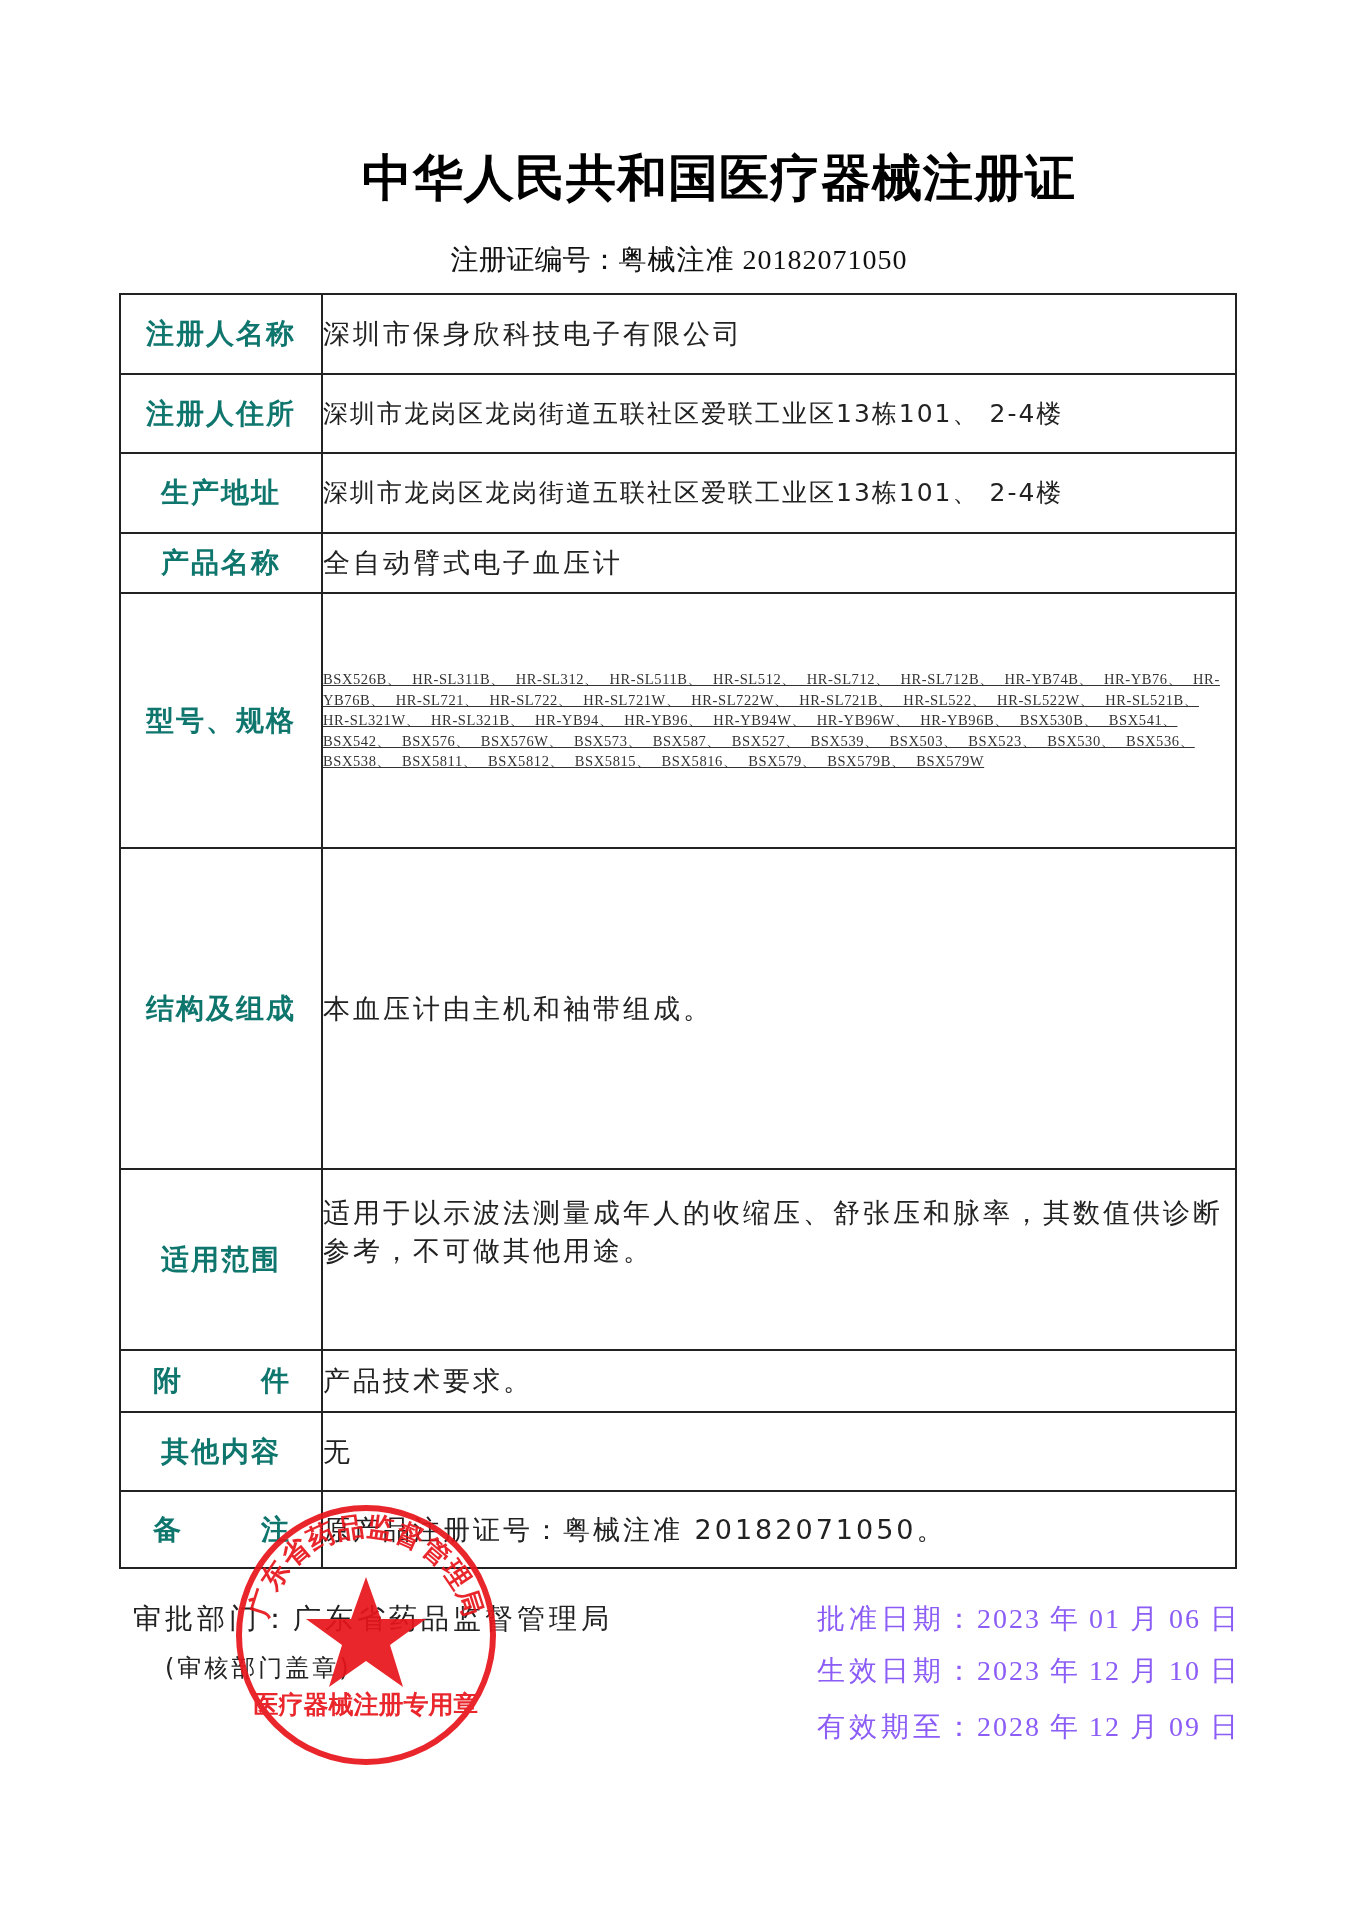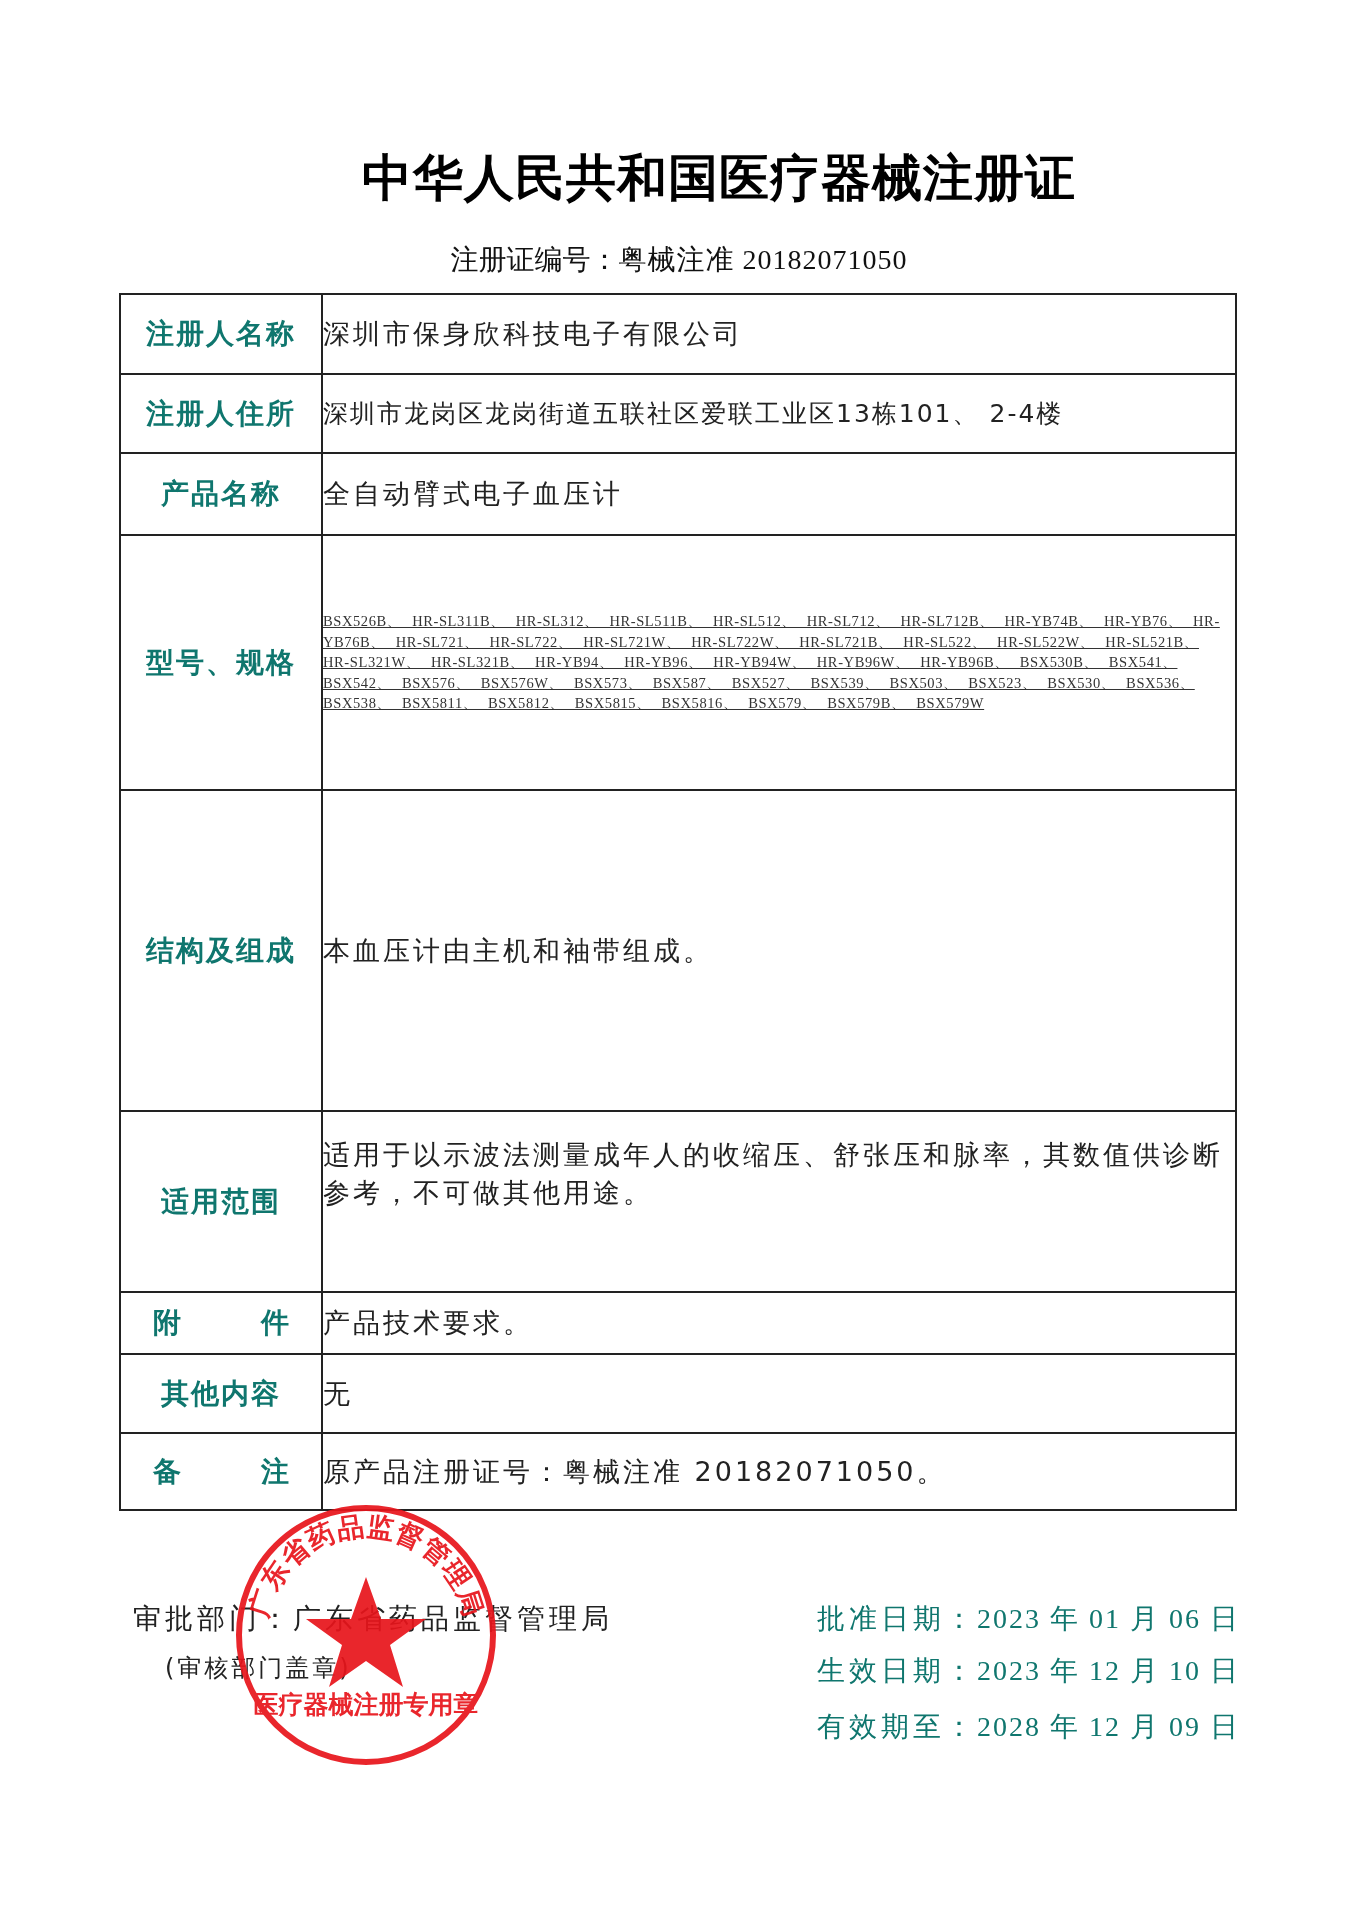--- a/index.html
+++ b/index.html
@@ -114,21 +114,21 @@
       font-size: 24px;
       letter-spacing: 3px;
       color: #222;
       font-family: "DejaVu Sans", "Liberation Sans", sans-serif;
     }
     .date-row {
       position: absolute;
       right: 118px;
       font-size: 28px;
       letter-spacing: 4px;
-      color: #0f766e;
+      color: #8b5cf6;
       font-family: "DejaVu Sans", "Liberation Sans", sans-serif;
       white-space: nowrap;
     }
     .date-row .d {
       font-family: "Liberation Serif", "DejaVu Serif", serif;
       letter-spacing: 2px;
     }
     .stamp {
       position: absolute;
       left: 234px;
@@ -150,21 +150,25 @@
 <table class="cert">
   <tbody>
       <tr style="height:80px">
     <td class="label">注册人名称</td>
     <td class="value">深圳市保身欣科技电子有限公司</td>
   </tr>
   <tr style="height:79px">
     <td class="label">注册人住所</td>
     <td class="value addr">深圳市龙岗区龙岗街道五联社区爱联工业区13栋101、 2-4楼</td>
   </tr>
-  <tr style="height:82px">
+  <tr style="height:80px">
+    <td class="label">生产地址</td>
+    <td class="value addr">深圳市龙岗区龙岗街道五联社区爱联工业区13栋101、 2-4楼</td>
+  </tr>
+  <tr style="height:60px">
     <td class="label">产品名称</td>
     <td class="value">全自动臂式电子血压计</td>
   </tr>
   <tr style="height:255px">
     <td class="label">型号、规格</td>
     <td class="value models">BSX526B、 HR-SL311B、 HR-SL312、 HR-SL511B、 HR-SL512、 HR-SL712、 HR-SL712B、 HR-YB74B、 HR-YB76、 HR-YB76B、 HR-SL721、 HR-SL722、 HR-SL721W、 HR-SL722W、 HR-SL721B、 HR-SL522、 HR-SL522W、 HR-SL521B、 HR-SL321W、 HR-SL321B、 HR-YB94、 HR-YB96、 HR-YB94W、 HR-YB96W、 HR-YB96B、 BSX530B、 BSX541、 BSX542、 BSX576、 BSX576W、 BSX573、 BSX587、 BSX527、 BSX539、 BSX503、 BSX523、 BSX530、 BSX536、 BSX538、 BSX5811、 BSX5812、 BSX5815、 BSX5816、 BSX579、 BSX579B、 BSX579W</td>
   </tr>
   <tr style="height:321px">
     <td class="label">结构及组成</td>
     <td class="value">本血压计由主机和袖带组成。</td>

